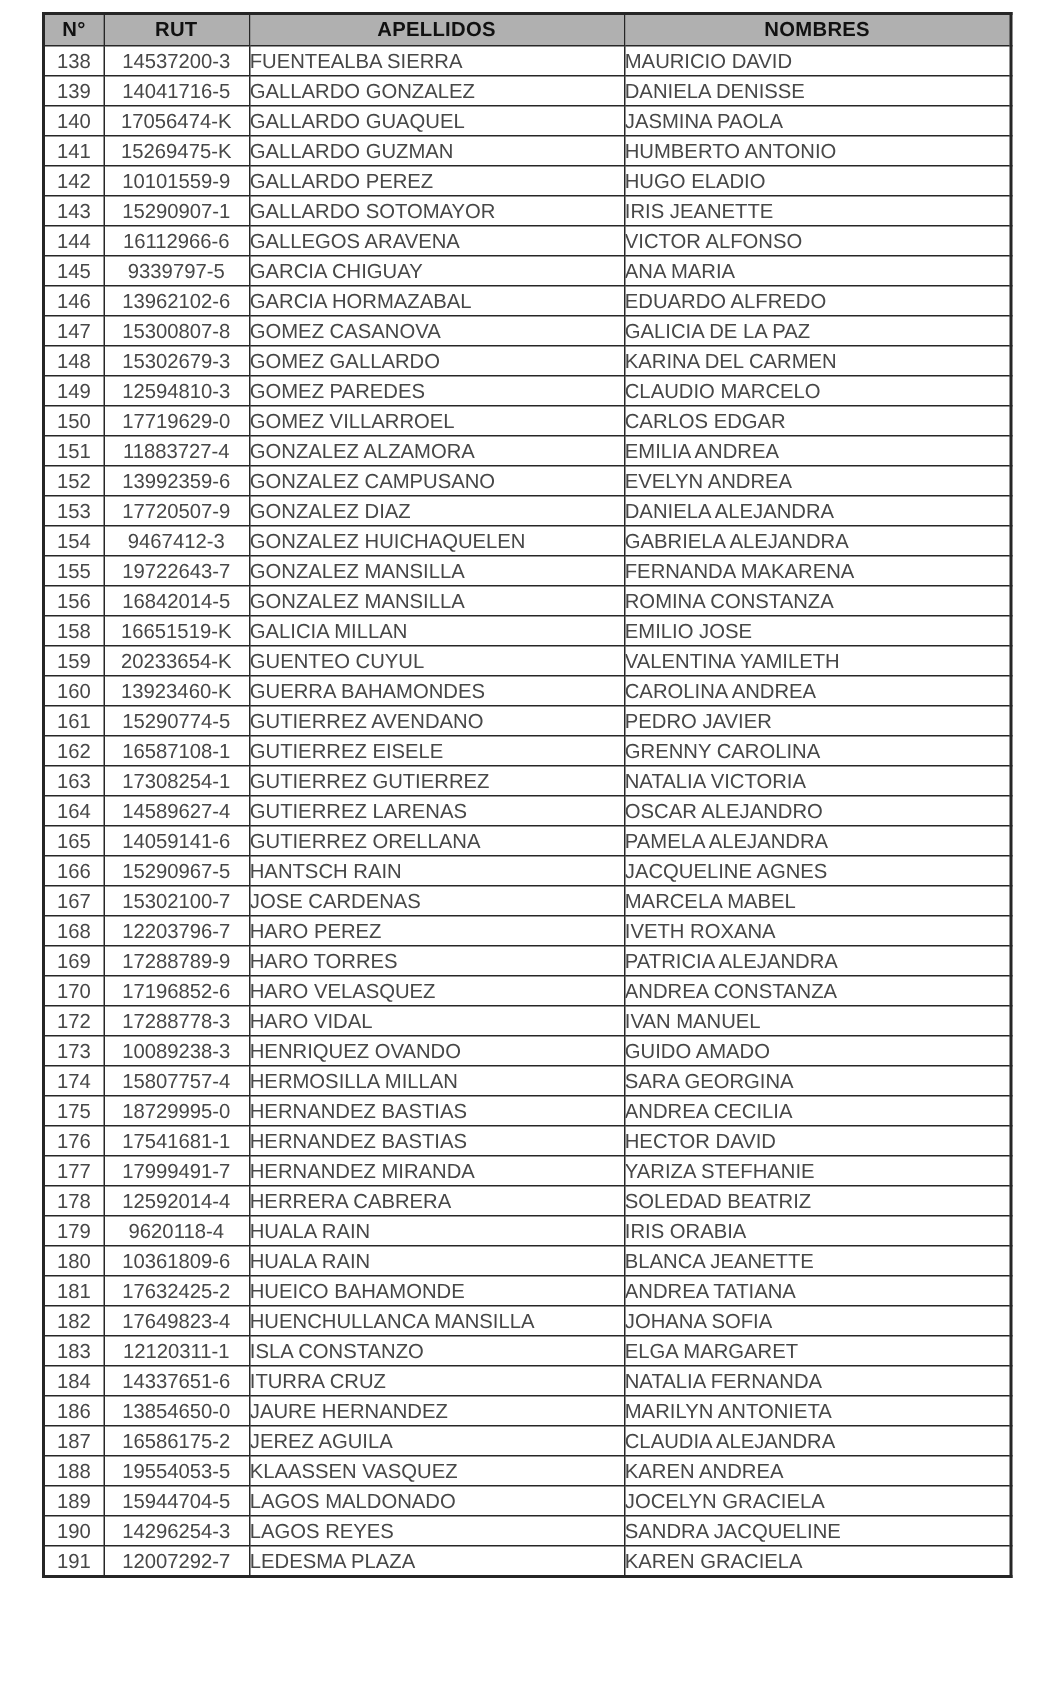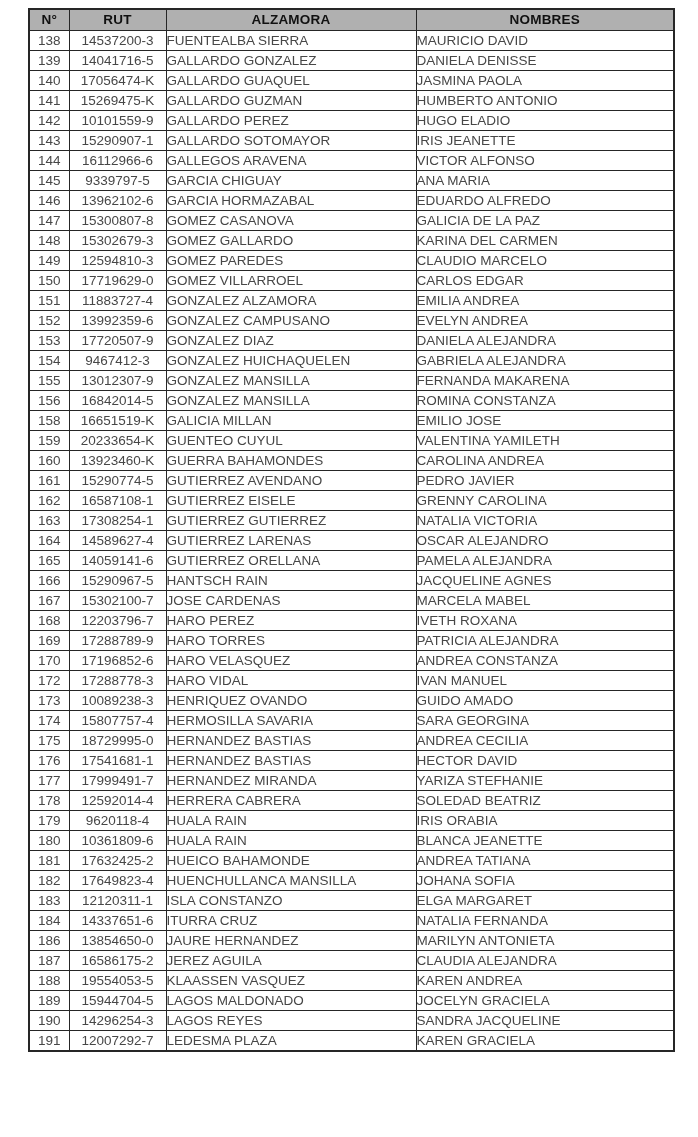--- a/index.html
+++ b/index.html
@@ -67,21 +67,21 @@
     <colgroup>
       <col class="col-num">
       <col class="col-rut">
       <col class="col-apellidos">
       <col class="col-nombres">
     </colgroup>
     <thead>
       <tr>
         <th>N°</th>
         <th>RUT</th>
-        <th>ALZAMORA</th>
+        <th>APELLIDOS</th>
         <th>NOMBRES</th>
       </tr>
     </thead>
     <tbody>
 
         <tr>
           <td class="cell-num">138</td>
           <td class="cell-rut">14537200-3</td>
           <td class="cell-apellidos">FUENTEALBA SIERRA</td>
           <td class="cell-nombres">MAURICIO DAVID</td>
@@ -194,21 +194,21 @@
 
         <tr>
           <td class="cell-num">154</td>
           <td class="cell-rut">9467412-3</td>
           <td class="cell-apellidos">GONZALEZ HUICHAQUELEN</td>
           <td class="cell-nombres">GABRIELA ALEJANDRA</td>
         </tr>
 
         <tr>
           <td class="cell-num">155</td>
-          <td class="cell-rut">13012307-9</td>
+          <td class="cell-rut">19722643-7</td>
           <td class="cell-apellidos">GONZALEZ MANSILLA</td>
           <td class="cell-nombres">FERNANDA MAKARENA</td>
         </tr>
 
         <tr>
           <td class="cell-num">156</td>
           <td class="cell-rut">16842014-5</td>
           <td class="cell-apellidos">GONZALEZ MANSILLA</td>
           <td class="cell-nombres">ROMINA CONSTANZA</td>
         </tr>
@@ -316,21 +316,21 @@
         <tr>
           <td class="cell-num">173</td>
           <td class="cell-rut">10089238-3</td>
           <td class="cell-apellidos">HENRIQUEZ OVANDO</td>
           <td class="cell-nombres">GUIDO AMADO</td>
         </tr>
 
         <tr>
           <td class="cell-num">174</td>
           <td class="cell-rut">15807757-4</td>
-          <td class="cell-apellidos">HERMOSILLA SAVARIA</td>
+          <td class="cell-apellidos">HERMOSILLA MILLAN</td>
           <td class="cell-nombres">SARA GEORGINA</td>
         </tr>
 
         <tr>
           <td class="cell-num">175</td>
           <td class="cell-rut">18729995-0</td>
           <td class="cell-apellidos">HERNANDEZ BASTIAS</td>
           <td class="cell-nombres">ANDREA CECILIA</td>
         </tr>
 

